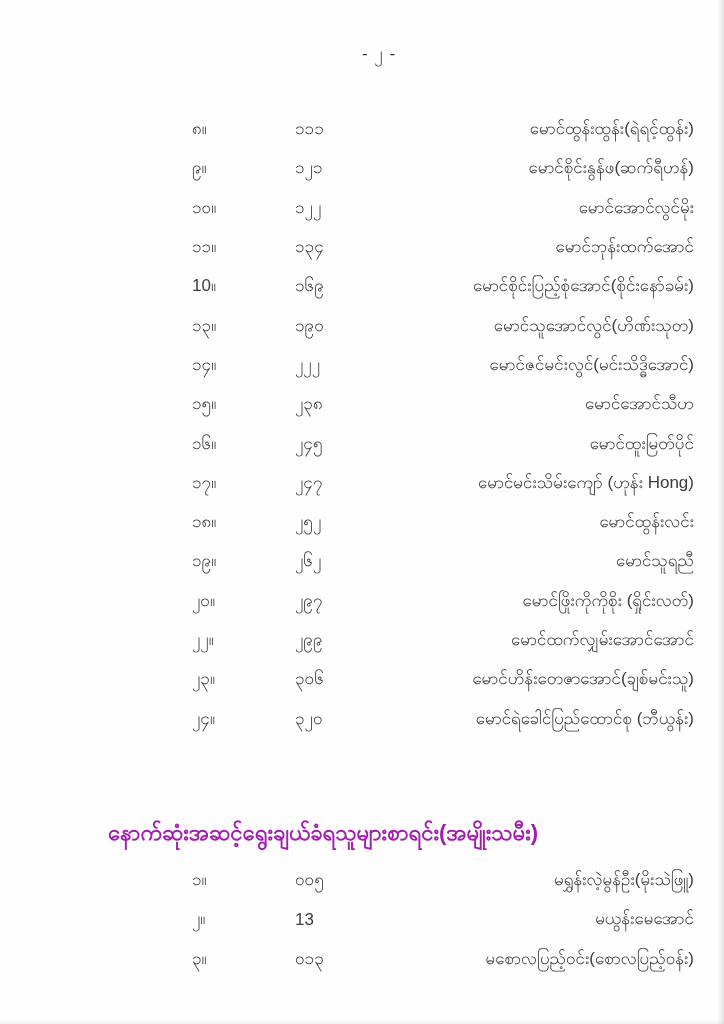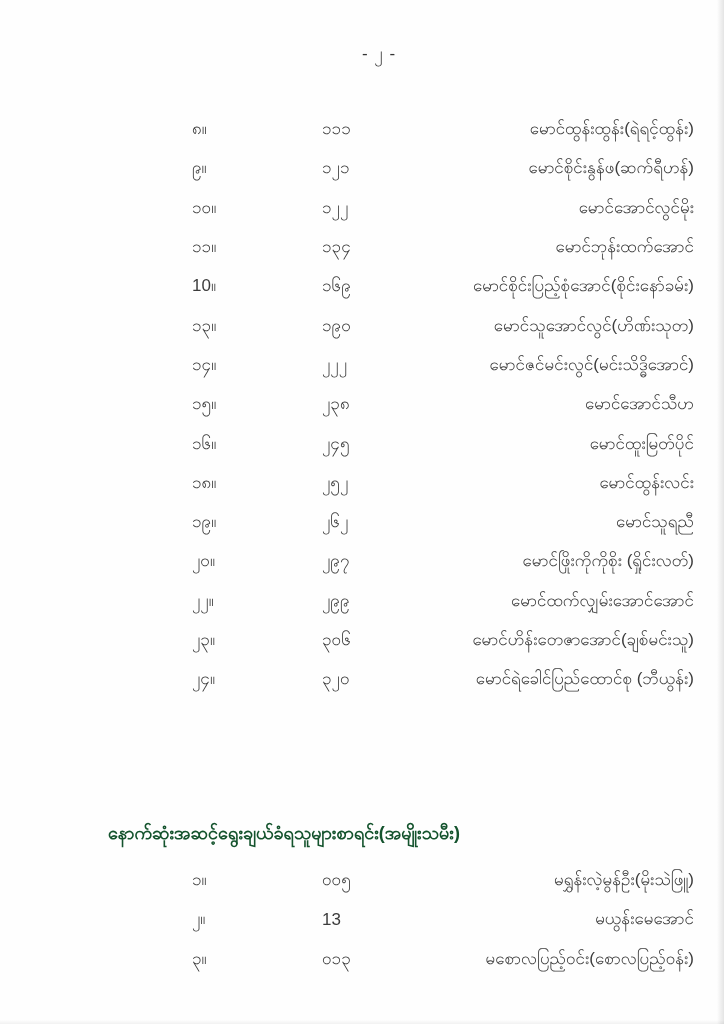--- a/index.html
+++ b/index.html
@@ -36,29 +36,29 @@
   .row {
     display: grid;
     grid-template-columns: 103px 78px auto;
     align-items: center;
     height: 39.3px;
     font-size: 17px;
     color: #3c3c3c;
     white-space: nowrap;
   }
   .col-serial { text-align: left; }
-  .col-number { text-align: left; margin-left: 27px; }
+  .col-number { text-align: left; }
   .col-name   { text-align: right; }
   .section-heading {
     position: absolute;
     top: 819px;
     left: 108px;
-    font-size: 18px;
+    font-size: 22px;
     font-weight: bold;
-    color: #14532d;
+    color: #a21caf;
     line-height: 28px;
     white-space: nowrap;
   }
   .scan-edge-right {
     position: absolute;
     top: 0;
     right: 0;
     width: 7px;
     height: 100%;
     background: linear-gradient(to right, rgba(0,0,0,0), rgba(0,0,0,0.10));
@@ -119,20 +119,25 @@
       <span class="col-serial">၁၅။</span>
       <span class="col-number">၂၃၈</span>
       <span class="col-name">မောင်အောင်သီဟ</span>
     </div>
     <div class="row">
       <span class="col-serial">၁၆။</span>
       <span class="col-number">၂၄၅</span>
       <span class="col-name">မောင်ထူးမြတ်ပိုင်</span>
     </div>
     <div class="row">
+      <span class="col-serial">၁၇။</span>
+      <span class="col-number">၂၄၇</span>
+      <span class="col-name">မောင်မင်းသိမ်းကျော် (ဟုန်း Hong)</span>
+    </div>
+    <div class="row">
       <span class="col-serial">၁၈။</span>
       <span class="col-number">၂၅၂</span>
       <span class="col-name">မောင်ထွန်းလင်း</span>
     </div>
     <div class="row">
       <span class="col-serial">၁၉။</span>
       <span class="col-number">၂၆၂</span>
       <span class="col-name">မောင်သူရညီ</span>
     </div>
     <div class="row">

